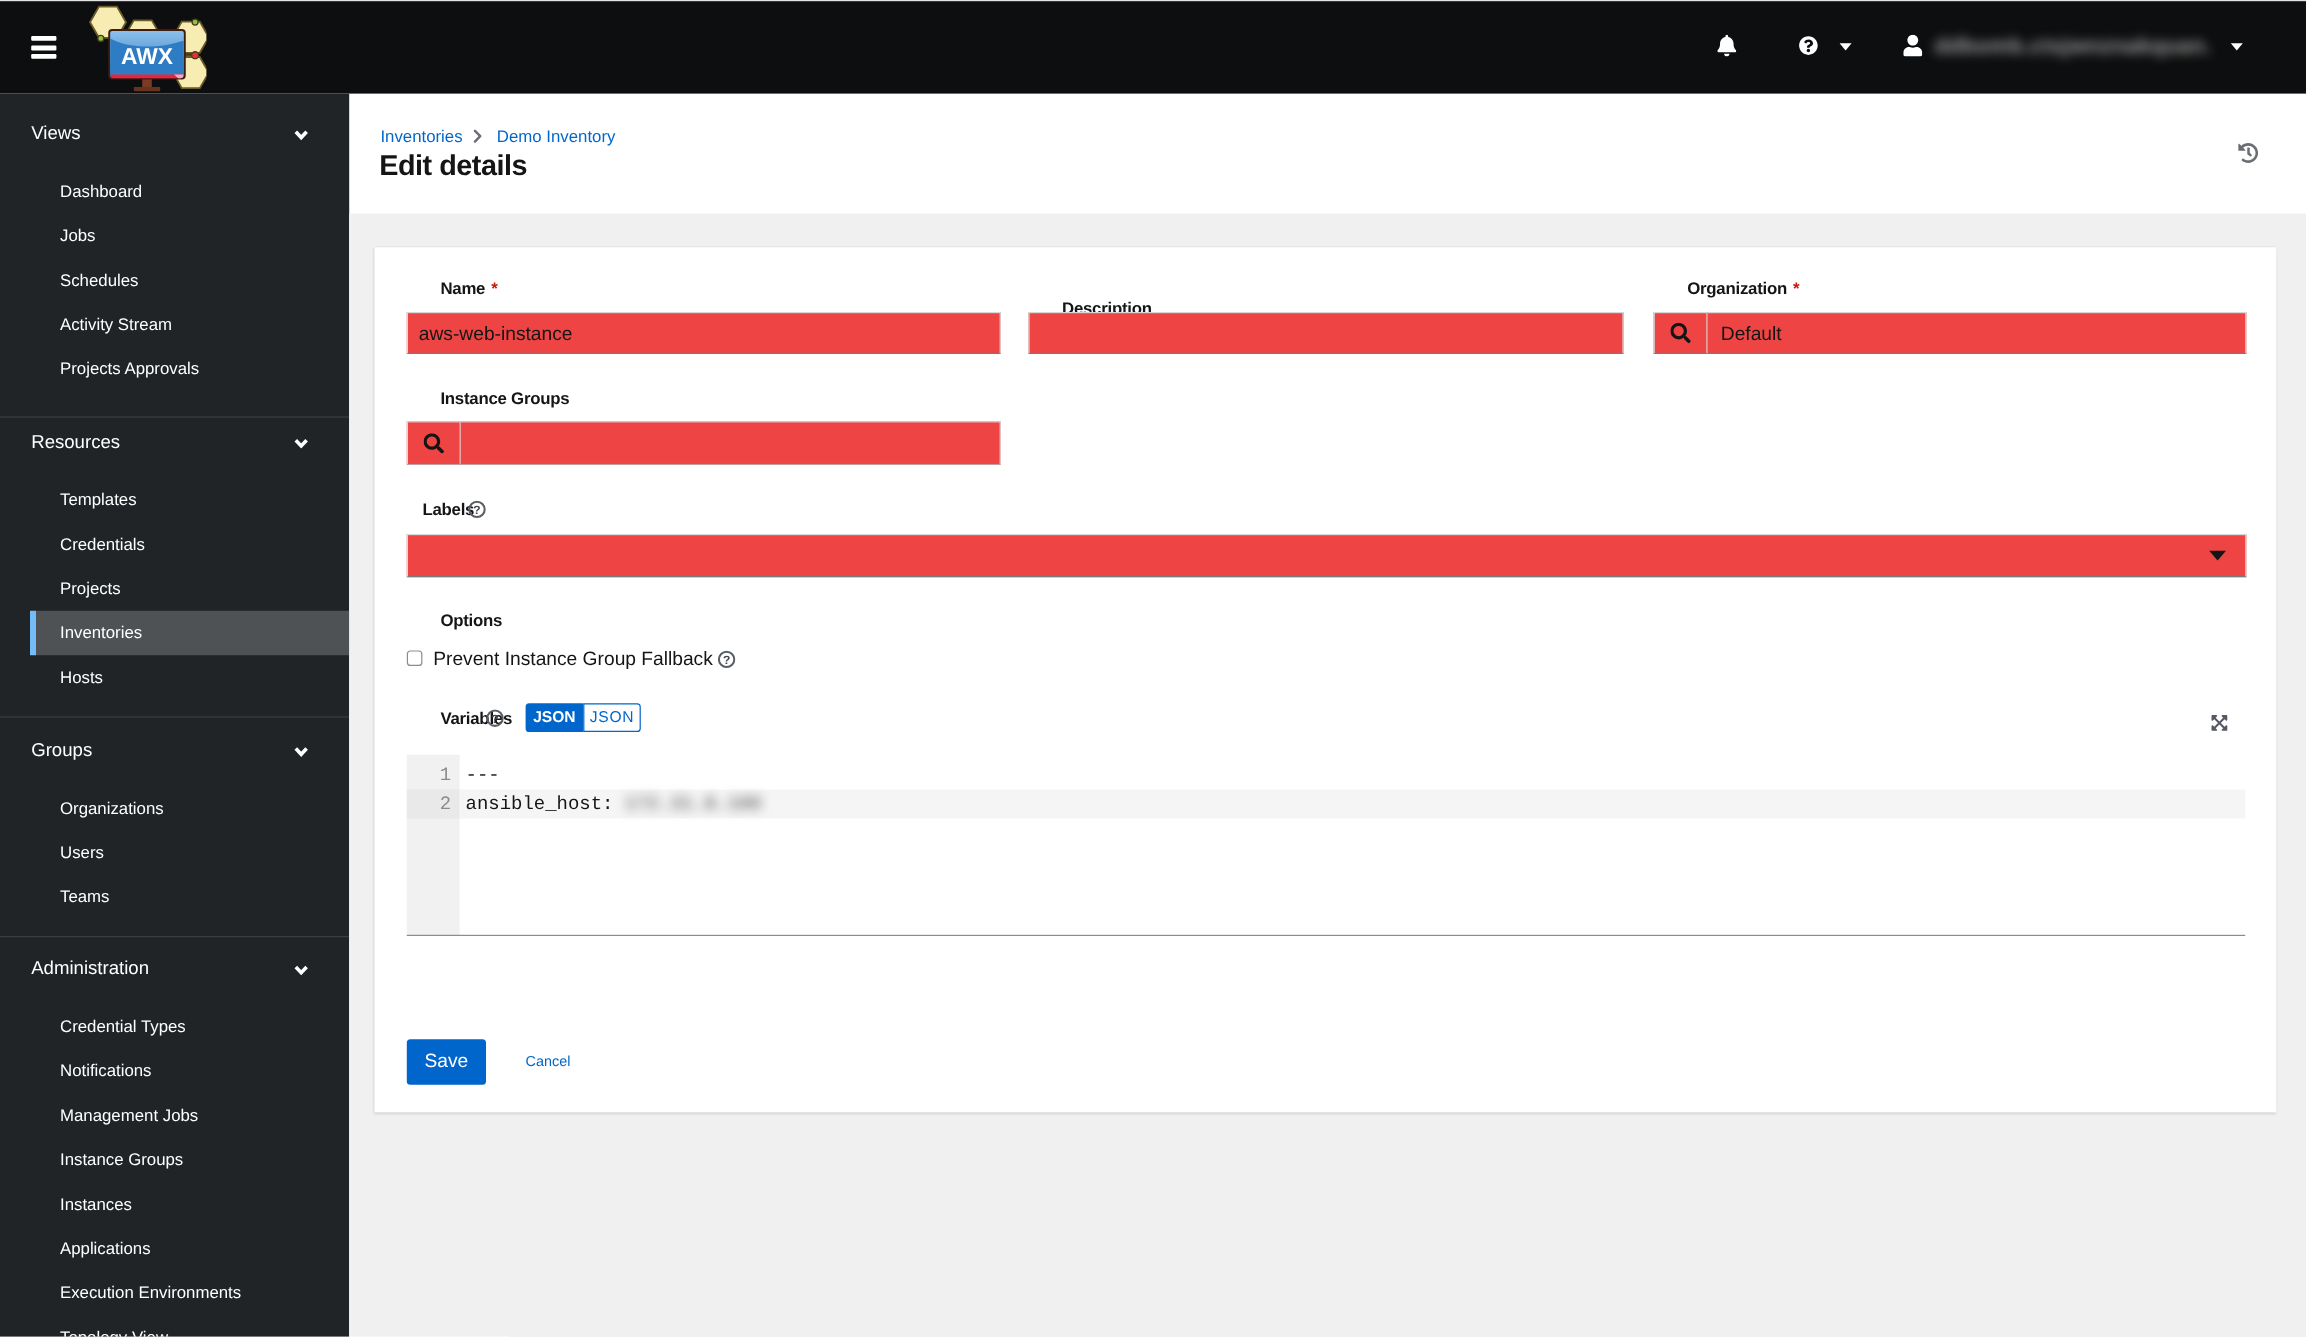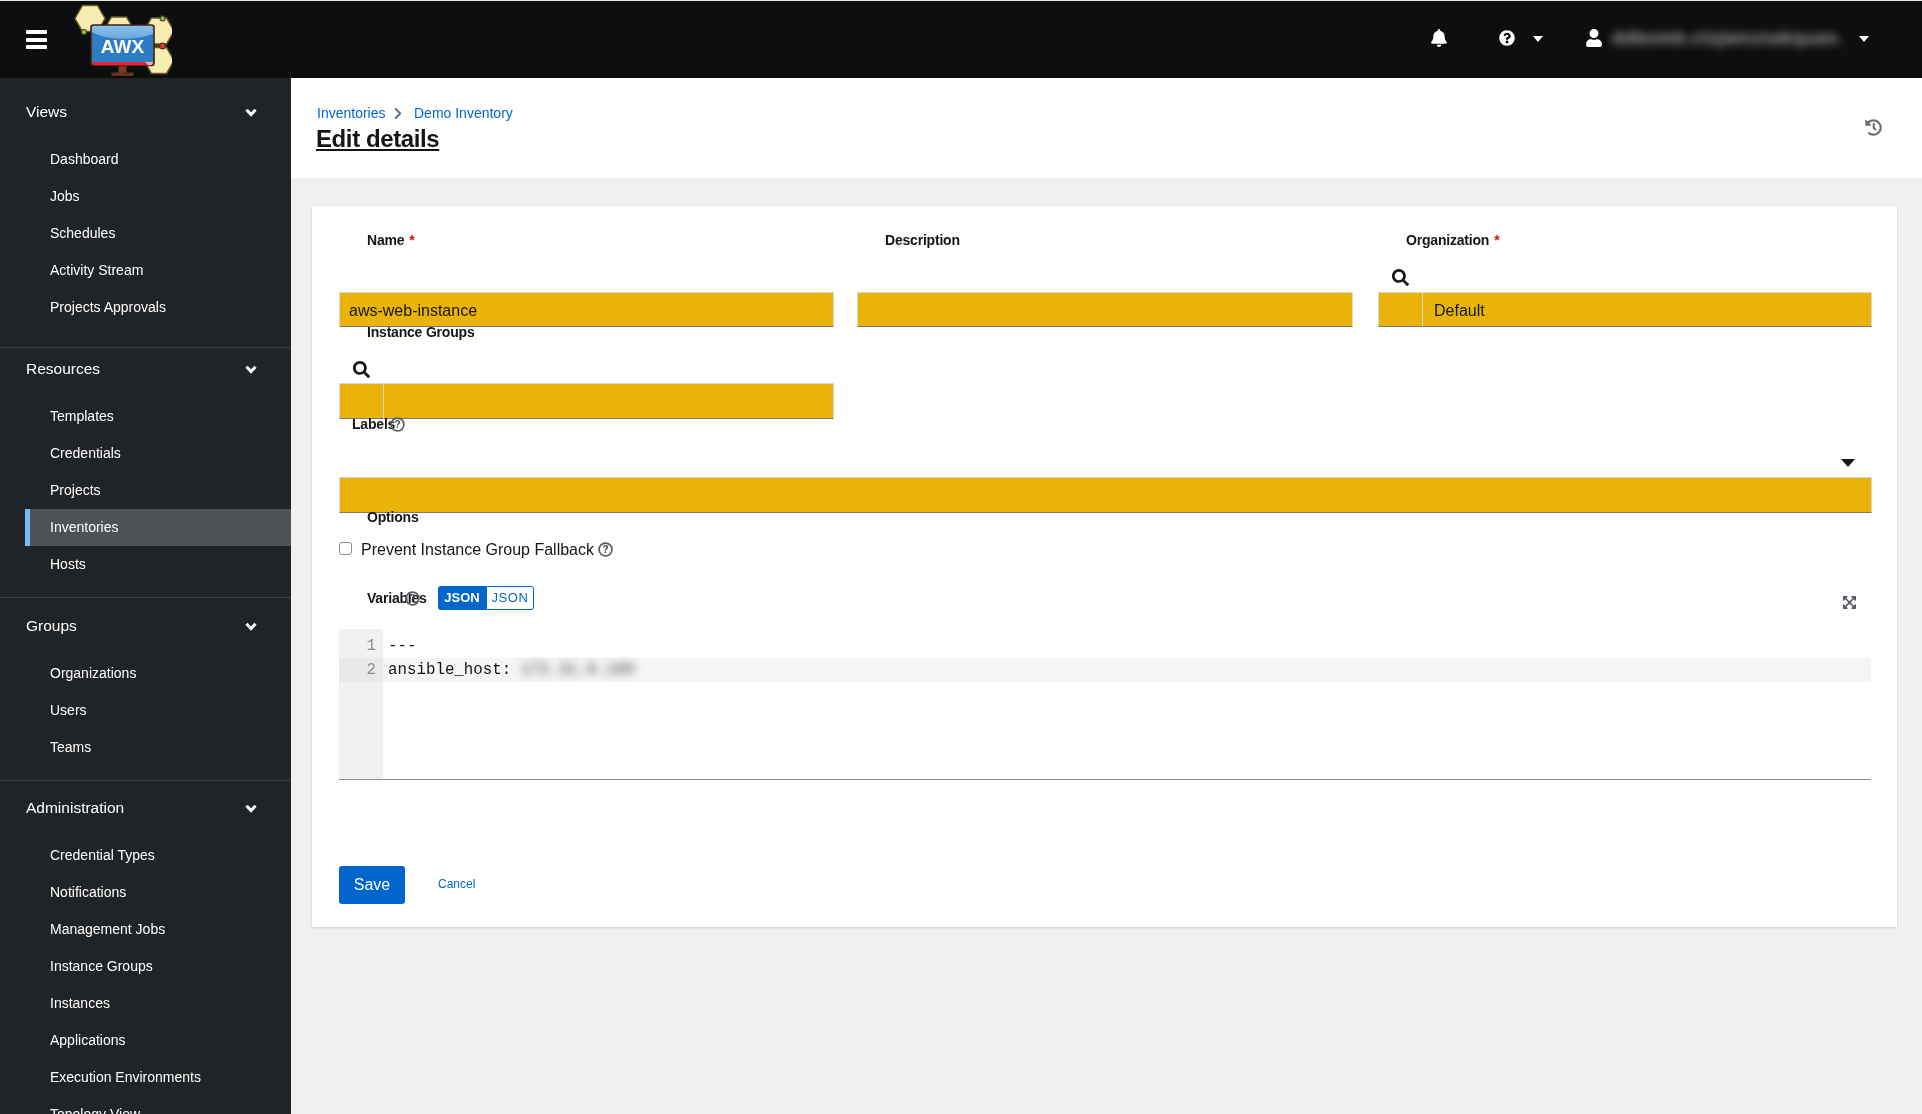--- a/index.html
+++ b/index.html
@@ -1,35 +1,35 @@
 <!DOCTYPE html>
 <html><head>
 <meta charset="utf-8">
 <style>
 * { margin:0; padding:0; box-sizing:border-box; }
 html,body { width:1922px; height:1114px; overflow:hidden; }
 body { font-family:"Liberation Sans", sans-serif; background:#fff; position:relative; color:#151515; }
 .abs { position:absolute; }
 .lbl { font-weight:700; font-size:14px; letter-spacing:-0.2px; color:#151515; line-height:16px;padding-left:28px; }
 .req { color:#c9190b; font-size:14px; font-weight:700; margin-left:5px; }
-.inp { background:#eab308; border:1px solid #d8d8d8; border-bottom-color:#787b7e;margin-top:32px; }
+.inp { background:#ef4444; border:1px solid #d8d8d8; border-bottom-color:#787b7e; }
 .itext { font-size:16px; color:#151515; line-height:35px; padding-left:9px; }
 
 #masthead { left:0; top:0; width:1922px; height:78px; background:#0d0e0f; }
 #topline { left:0; top:0; width:1922px; height:1px; background:#e4e4e4; }
 .hbar { left:26px; width:21px; height:4px; background:#fff; border-radius:1px; }
 
 #sidebar { left:0; top:78px; width:291px; height:1036px; background:#212427; }
 .navhead { font-size:15.5px; color:#fff; line-height:20px; left:26px; }
 .navitem { font-size:14px; color:#fff; line-height:20px; left:50px; }
 .navsep { left:0; width:291px; height:1px; background:#3a3d41; }
 .chev { left:245px; }
 
 .bc { font-size:14px; color:#0066cc; line-height:20px; text-decoration:none; }
-#title { left:316px; top:125px; letter-spacing:-0.4px; font-size:24px; font-weight:700; color:#151515; line-height:27px;text-decoration:underline; }
+#title { left:316px; top:125px; letter-spacing:-0.4px; font-size:24px; font-weight:700; color:#151515; line-height:27px; }
 #graybg { left:291px; top:178px; width:1631px; height:936px; background:#f0f0f0; }
 #card { left:312px; top:206px; width:1585px; height:721px; background:#fff; box-shadow:0 1px 2px 0 rgba(3,3,3,.12), 0 0 2px 0 rgba(3,3,3,.06); }
 
 .tgl { font-size:13px; line-height:24px; text-align:center; }
 </style>
 </head>
 <body>
 
 <div class="abs" id="masthead"></div>
 <div class="abs" id="topline"></div>
@@ -128,21 +128,21 @@
 <div class="abs" id="title">Edit details</div>
 <svg class="abs" style="left:1865px;top:119px" width="17" height="17" viewBox="0 0 512 512">
     <path fill="#6a6e73" d="M504 255.531c.253 136.64-111.18 248.372-247.82 248.468-59.015.042-113.223-20.53-155.822-54.911-11.077-8.94-11.905-25.541-1.839-35.607l11.267-11.267c8.609-8.609 22.353-9.551 31.891-1.984C173.062 425.135 212.781 440 256 440c101.705 0 184-82.311 184-184 0-101.705-82.311-184-184-184-48.814 0-93.149 18.969-126.068 49.932l50.754 50.754c10.08 10.08 2.941 27.314-11.313 27.314H24c-8.837 0-16-7.163-16-16V38.627c0-14.254 17.234-21.393 27.314-11.314l49.372 49.372C129.209 31.084 189.552 8 255.531 8 392.239 8.001 503.748 119.525 504 255.531zm-171.567 86.004l9.814-12.62c8.14-10.463 6.253-25.542-4.21-33.656L296 251.268V144c0-13.255-10.745-24-24-24h-16c-13.255 0-24 10.745-24 24v128.473a24 24 0 0 0 9.3 18.962l57.477 44.733c10.463 8.14 25.541 6.253 33.656-4.21z"></path>
   </svg>
 
 <div class="abs" id="graybg"></div>
 <div class="abs" id="card"></div>
 
 <div class="abs lbl" style="left:339px;top:232px">Name<span class="req">*</span></div>
 <div class="abs inp itext" style="left:339px;top:260px;width:495px;height:35px">aws-web-instance</div>
-<div class="abs lbl" style="left:857px;top:232px">Description</div>
+<div class="abs lbl" style="left:857px;top:249px">Description</div>
 <div class="abs inp" style="left:857px;top:260px;width:496px;height:35px"></div>
 <div class="abs lbl" style="left:1378px;top:232px">Organization<span class="req">*</span></div>
 <div class="abs inp" style="left:1378px;top:260px;width:45px;height:35px"></div>
 <svg class="abs" style="left:1392px;top:269px" width="17" height="17" viewBox="0 0 512 512">
     <path fill="#151515" d="M505 442.7L405.3 343c-4.5-4.5-10.6-7-17-7H372c27.6-35.3 44-79.7 44-128C416 93.1 322.9 0 208 0S0 93.1 0 208s93.1 208 208 208c48.3 0 92.7-16.4 128-44v16.3c0 6.4 2.5 12.5 7 17l99.7 99.7c9.4 9.4 24.6 9.4 33.9 0l28.3-28.3c9.4-9.3 9.4-24.5.1-33.9zM208 336c-70.7 0-128-57.2-128-128 0-70.6 57.2-128 128-128 70.6 0 128 57.2 128 128 0 70.6-57.2 128-128 128z"></path>
   </svg>
 <div class="abs inp itext" style="left:1423px;top:260px;width:449px;height:35px;border-left:0;padding-left:11px">Default</div>
 
 <div class="abs lbl" style="left:339px;top:324px">Instance Groups</div>
 <div class="abs inp" style="left:339px;top:351px;width:45px;height:36px"></div>

